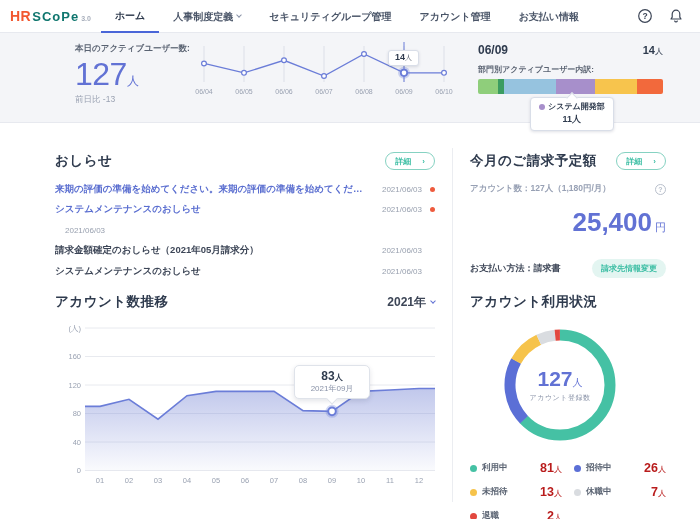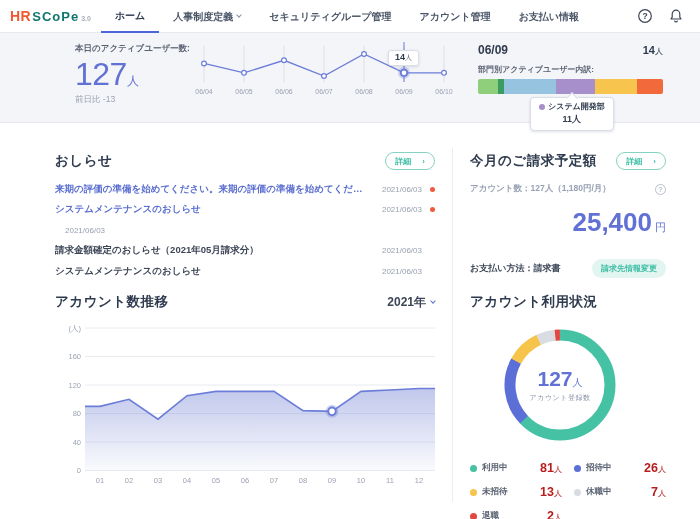--- a/index.html
+++ b/index.html
@@ -305,20 +305,24 @@
         <text x="190" y="168" text-anchor="middle" fill="#9AA2B2" font-size="7.5">06</text>
         <text x="219" y="168" text-anchor="middle" fill="#9AA2B2" font-size="7.5">07</text>
         <text x="248" y="168" text-anchor="middle" fill="#9AA2B2" font-size="7.5">08</text>
         <text x="277" y="168" text-anchor="middle" fill="#9AA2B2" font-size="7.5">09</text>
         <text x="306" y="168" text-anchor="middle" fill="#9AA2B2" font-size="7.5">10</text>
         <text x="335" y="168" text-anchor="middle" fill="#9AA2B2" font-size="7.5">11</text>
         <text x="364" y="168" text-anchor="middle" fill="#9AA2B2" font-size="7.5">12</text>
         <circle cx="277" cy="96.3625" r="6.5" fill="rgba(107,125,216,0.3)"></circle>
         <circle cx="277" cy="96.3625" r="3.8" fill="#fff" stroke="#6B7DD8" stroke-width="2"></circle>
       </svg>
+    <div class="trend-tip" style="left: 239px; top: 50.3625px;">
+      <div class="trend-tip-val"><span>83</span><span class="u">人</span></div>
+      <div class="trend-tip-sub">2021年09月</div>
+    </div>
   </div>
 </section>
 
 <section class="usage">
   <h2 class="sec-title">アカウント利用状況</h2>
   <div class="donut-wrap">
     <svg width="120" height="120" viewBox="0 0 120 120">
         <circle cx="60" cy="60" r="50" fill="none" stroke="#45C1A4" stroke-width="11" stroke-dasharray="197.26279452773122 116.89647083124811" transform="rotate(-90 60 60)"></circle>
         <circle cx="60" cy="60" r="50" fill="none" stroke="#5B6FD6" stroke-width="11" stroke-dasharray="63.318921700259395 250.84034365871992" transform="rotate(136.04651162790697 60 60)"></circle>
         <circle cx="60" cy="60" r="50" fill="none" stroke="#F6C34B" stroke-width="11" stroke-dasharray="31.659460850129697 282.49980450884965" transform="rotate(208.60465116279073 60 60)"></circle>

